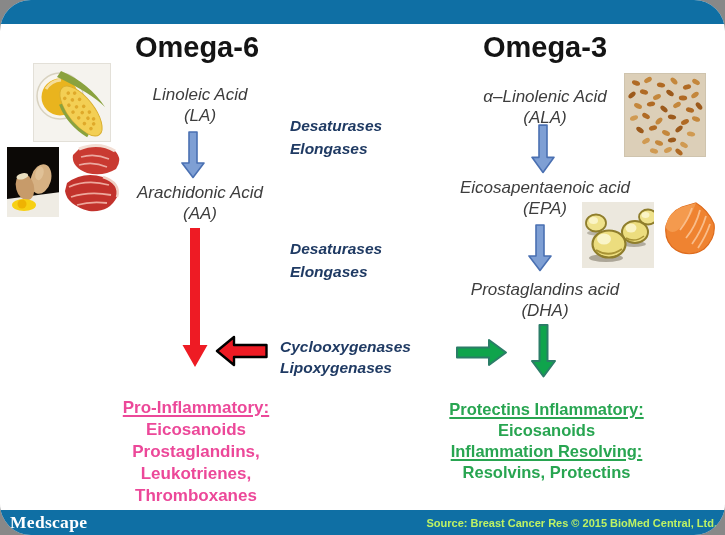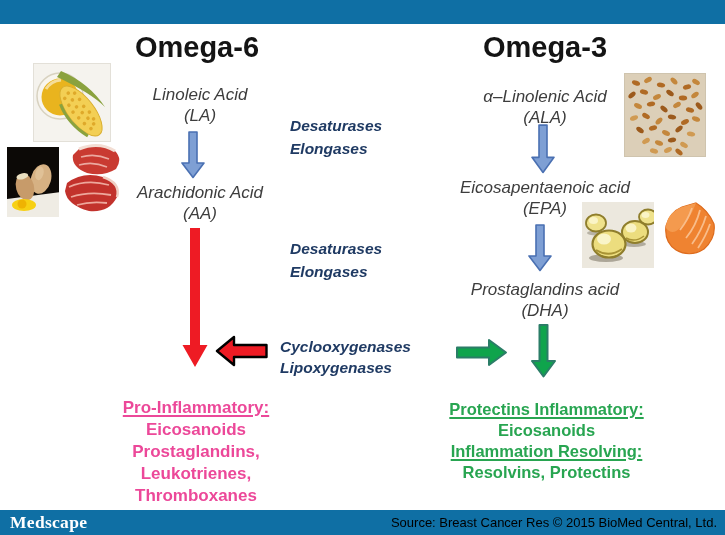--- a/index.html
+++ b/index.html
@@ -1,18 +1,18 @@
 <!DOCTYPE html>
 <html><head>
 <meta charset="utf-8">
 <style>
   html,body{margin:0;padding:0;background:#888;}
   #canvas{
     position:relative;width:725px;height:535px;background:#ffffff;
-    font-family:"Liberation Sans", sans-serif;overflow:hidden;margin:0 auto;
+    font-family:"Liberation Sans", sans-serif;overflow:hidden;margin:0 auto;border-radius:31px;
   }
   .abs{position:absolute;}
   .bar{left:0;width:725px;background:#0f6fa4;}
   .title{
     width:250px;text-align:center;font-size:29px;font-weight:bold;
     color:#141414;letter-spacing:0px;
   }
   .node{
     text-align:center;color:#3d3d3d;font-size:17px;line-height:21px;font-style:italic;
   }
@@ -28,21 +28,21 @@
   }
   .u{text-decoration:underline;text-decoration-thickness:2px;text-underline-offset:2px;}
   .footer{
     display:flex;justify-content:space-between;align-items:center;
     padding:0 8px 0 10px;box-sizing:border-box;
   }
   .medscape{
     font-family:"Liberation Serif", serif;font-weight:bold;color:#ffffff;
     font-size:17.5px;letter-spacing:0.3px;
   }
-  .source{color:#000000;font-size:13px;}
+  .source{color:#bef264;font-size:11px;font-weight:bold;}
   svg{display:block;}
 </style>
 </head>
 <body>
 
 <div id="canvas">
 
   <div class="abs bar" style="top:0;height:24px;"></div>
 
   <div class="abs title" style="left:72px;top:31px;">Omega-6</div>

